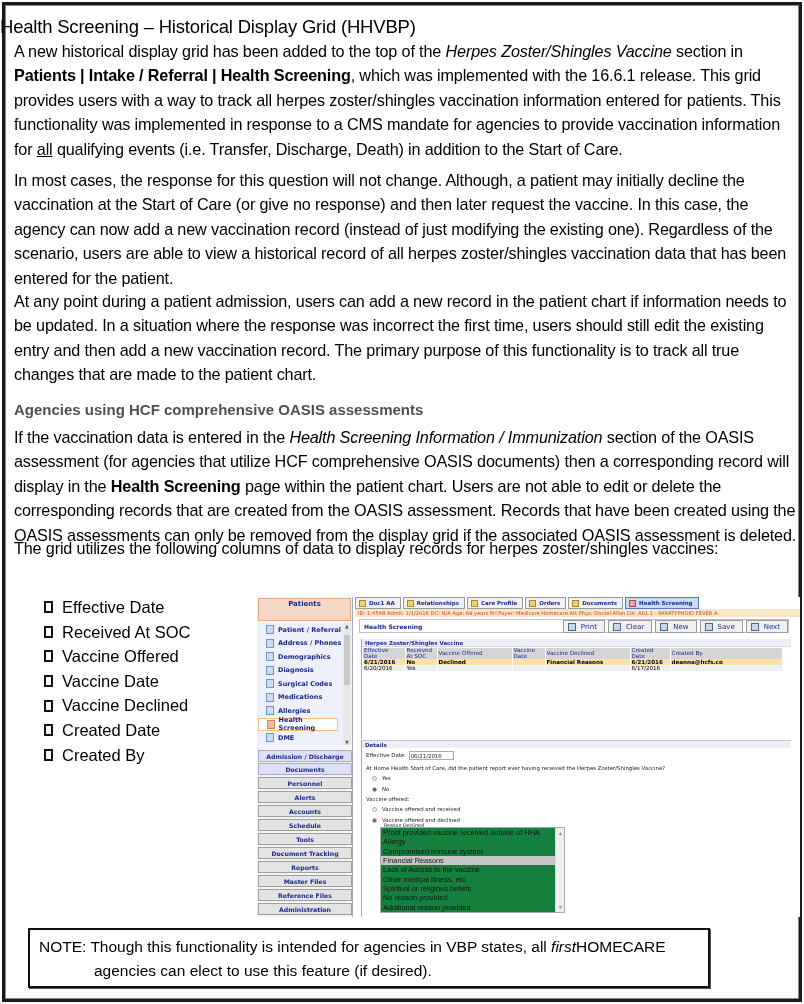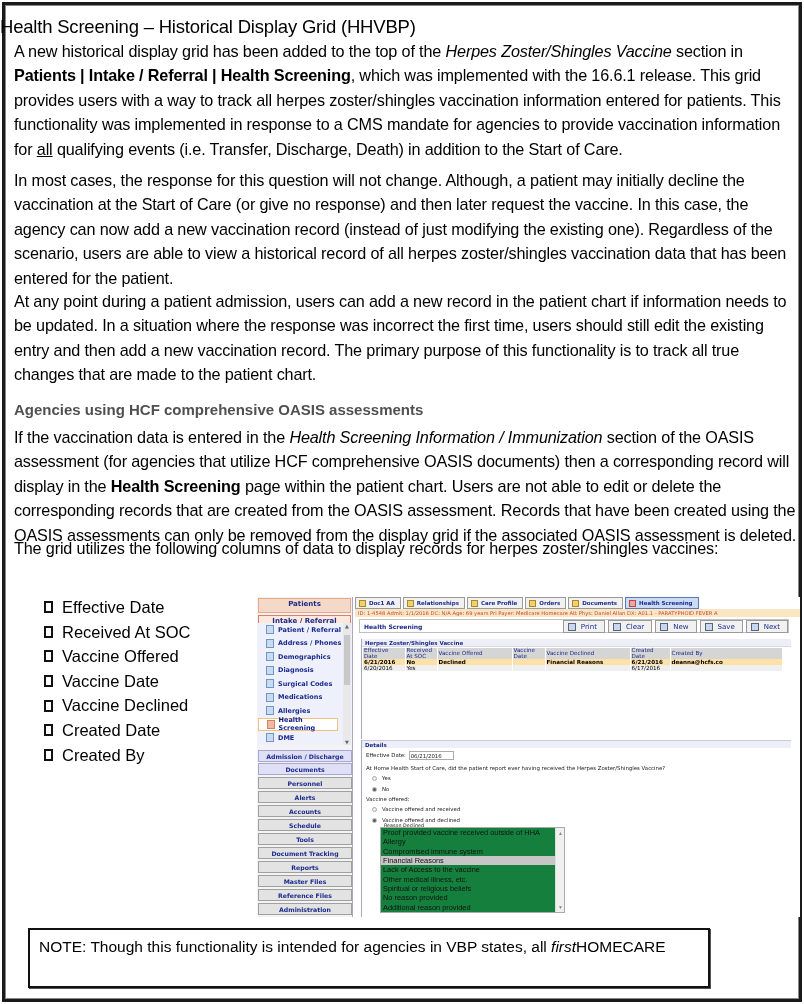--- a/index.html
+++ b/index.html
@@ -34,21 +34,21 @@
   }
   .col-list .box {
     display: inline-block; width: 9px; height: 12px; border: 2px solid #111;
     margin-right: 9px;
   }
 
   
   .app { position: absolute; left: 257px; top: 597px; width: 543px; height: 320px;
          font-family: "DejaVu Sans", sans-serif; font-size: 6.5px; overflow: hidden; background:#fff; }
   .app .sidebar { position: absolute; left: 0; top: 0; width: 96px; height: 320px; background: #f3f3f6; border-right: 1px solid #a8a8c0; }
-  .sb-head { height: 15px; line-height: 10px; text-align: center; font-weight: bold; color: #1a2a8a; background: #f5d9c8; border: 1px solid #e7a888; margin: 1px 1px 0 1px; font-size: 7px;}
+  .sb-head { height: 23px; line-height: 10px; text-align: center; font-weight: bold; color: #1a2a8a; background: #f5d9c8; border: 1px solid #e7a888; margin: 1px 1px 0 1px; font-size: 7px;}
   .sb-head.sub { background: #fde8dc; border-color: #e67b6a; margin-top: 2px; }
   .sb-list { position: absolute; left: 1px; top: 26px; width: 94px; height: 122px; background: #eef0fb; }
   .sb-item { height: 13.5px; display: flex; align-items: center; padding-left: 8px; color: #1a2a8a; font-weight: bold; font-size: 6.5px; }
   .sb-item .doc-ic { width: 8px; height: 9px; background: #c7dcf1; border: 1px solid #6f96c6; margin-right: 4px; }
   .sb-item.active { background: #fff; border: 1px solid #f1c27a; margin-right: 14px; color:#0b1a8a; }
   .sb-item.active .doc-ic { background: #f1b7a8; border-color:#c85; }
   .sb-scroll { position: absolute; right: 1px; top: 0; width: 8px; height: 122px; background: #e9e9e9; }
   .sb-scroll .thumb { position:absolute; left:1px; top:12px; width:6px; height:50px; background:#c8c8c8; }
   .sb-scroll .arr { position:absolute; left:0; width:8px; text-align:center; font-size:5px; color:#666; }
   .sb-sec { position: absolute; left: 1px; width: 94px; height: 11.6px; line-height: 11px; text-align: center;
@@ -326,13 +326,14 @@
           <span style="top:2px">▲</span>
           <span style="bottom:2px">▼</span>
         </div>
       </div>
     </div>
   </div>
 </div>
 
 <div class="note">
   <div><span class="lbl">NOTE:</span><span> Though this functionality is intended for agencies in VBP states, all </span><i>first</i><span>HOMECARE</span></div>
+  <div class="l2">agencies can elect to use this feature (if desired).</div>
 </div>
 
 </body></html>

